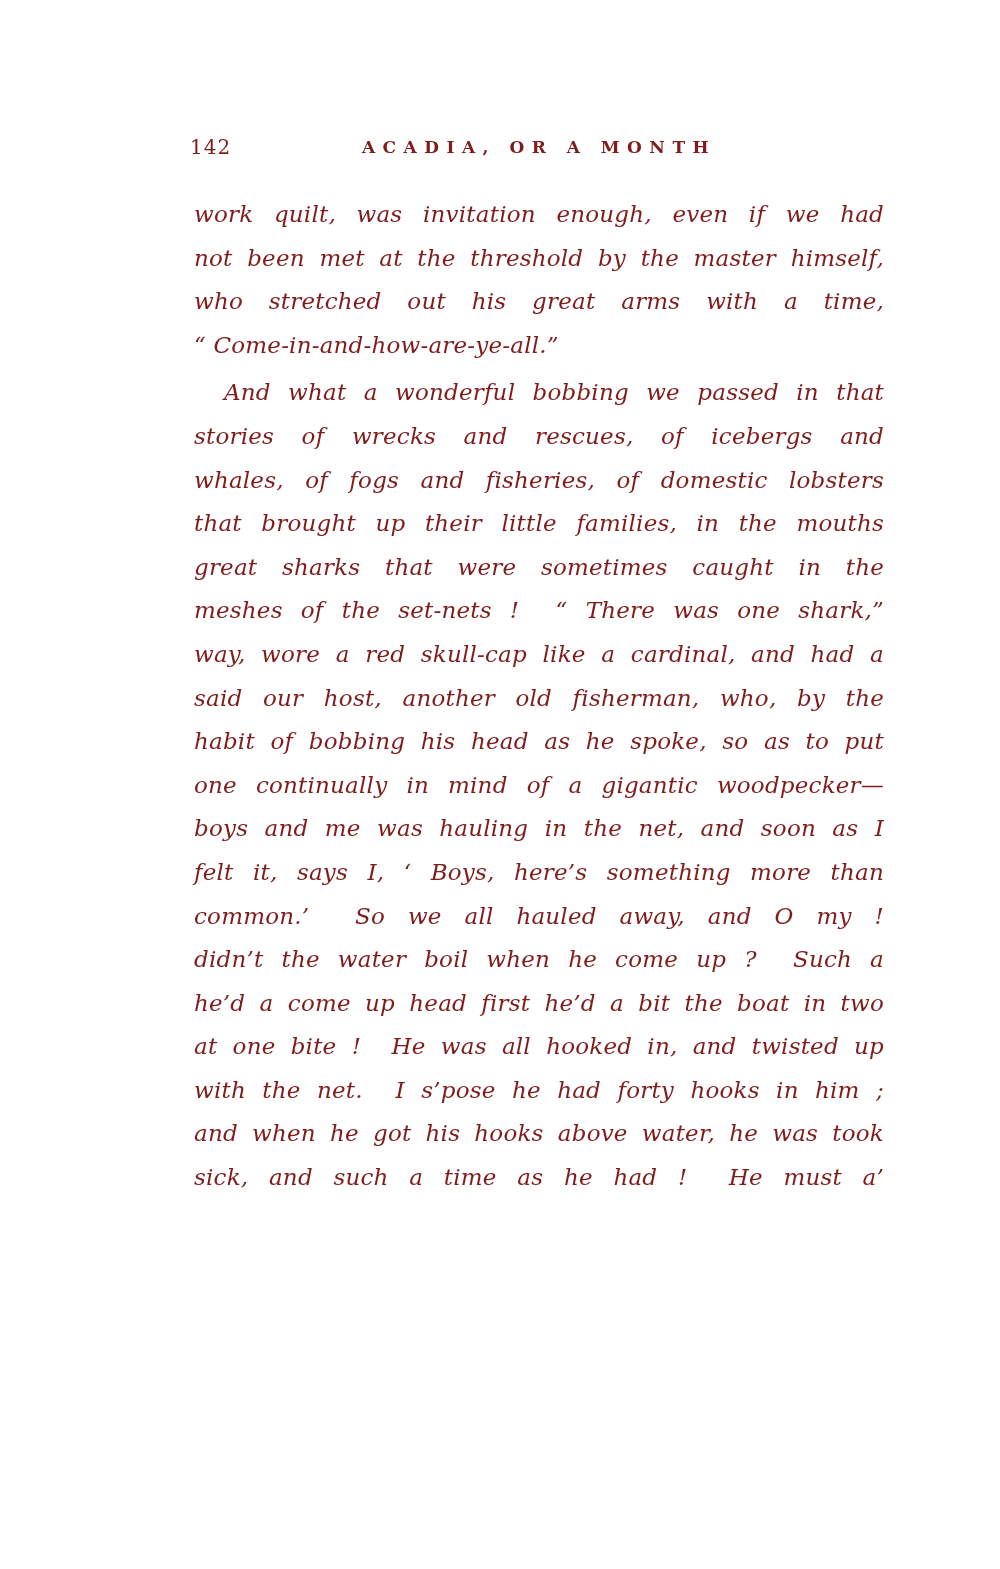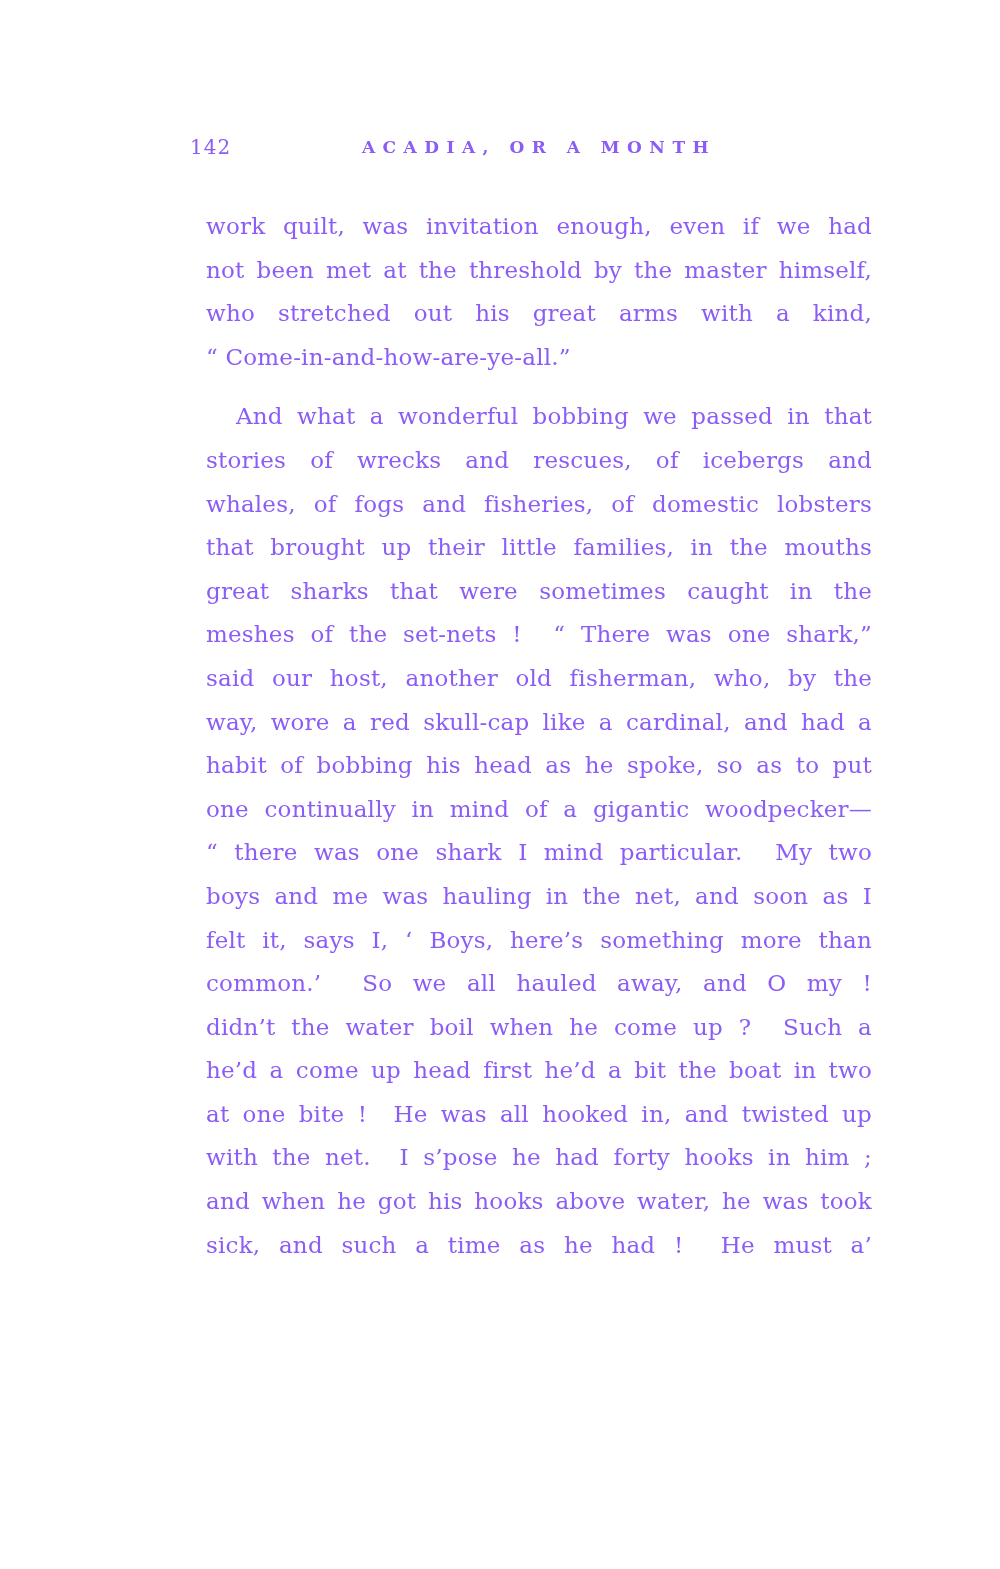--- a/index.html
+++ b/index.html
@@ -5,21 +5,21 @@
   html, body {
     margin: 0;
     padding: 0;
     background: #ffffff;
   }
   .page {
     position: relative;
     width: 1000px;
     height: 1569px;
     background: #ffffff;
-    color: #8b5cf6;
+    color: #7f1d1d;
     font-family: "DejaVu Serif", "Liberation Serif", serif;
     overflow: hidden;
   }
   .page-header {
     position: absolute;
     top: 134px;
     left: 190px;
     width: 698px;
     height: 28px;
   }
@@ -41,21 +41,22 @@
     letter-spacing: 0.44em;
     white-space: nowrap;
   }
   .page-body {
     position: absolute;
     top: 189px;
     left: 190px;
     width: 698px;
   }
   .paragraph {
-    margin: 16px;
+    margin: 4px;
+    font-style: italic;
   }
   .line {
     font-size: 23px;
     line-height: 43.6px;
     height: 43.6px;
     text-align: justify;
     text-align-last: justify;
     letter-spacing: 0.2px;
   }
   .line.no-just {
@@ -70,35 +71,34 @@
 
 <div class="page">
   <div class="page-header">
     <span class="page-number">142</span>
     <span class="running-title">ACADIA, OR A MONTH</span>
   </div>
   <div class="page-body">
       <div class="paragraph">
         <div class="line">work quilt, was invitation enough, even if we had</div>
         <div class="line">not been met at the threshold by the master himself,</div>
-        <div class="line">who stretched out his great arms with a kind,</div>
+        <div class="line">who stretched out his great arms with a time,</div>
         <div class="line no-just">“ Come-in-and-how-are-ye-all.”</div>
       </div>
       <div class="paragraph">
         <div class="line indent">And what a wonderful bobbing we passed in that</div>
         <div class="line">stories of wrecks and rescues, of icebergs and</div>
         <div class="line">whales, of fogs and fisheries, of domestic lobsters</div>
         <div class="line">that brought up their little families, in the mouths</div>
         <div class="line">great sharks that were sometimes caught in the</div>
         <div class="line">meshes of the set-nets !&nbsp; “ There was one shark,”</div>
+        <div class="line">way, wore a red skull-cap like a cardinal, and had a</div>
         <div class="line">said our host, another old fisherman, who, by the</div>
-        <div class="line">way, wore a red skull-cap like a cardinal, and had a</div>
         <div class="line">habit of bobbing his head as he spoke, so as to put</div>
         <div class="line">one continually in mind of a gigantic woodpecker—</div>
-        <div class="line">“ there was one shark I mind particular.&nbsp; My two</div>
         <div class="line">boys and me was hauling in the net, and soon as I</div>
         <div class="line">felt it, says I, ‘ Boys, here’s something more than</div>
         <div class="line">common.’&nbsp; So we all hauled away, and O my !</div>
         <div class="line">didn’t the water boil when he come up ?&nbsp; Such a</div>
         <div class="line">he’d a come up head first he’d a bit the boat in two</div>
         <div class="line">at one bite !&nbsp; He was all hooked in, and twisted up</div>
         <div class="line">with the net.&nbsp; I s’pose he had forty hooks in him ;</div>
         <div class="line">and when he got his hooks above water, he was took</div>
         <div class="line">sick, and such a time as he had !&nbsp; He must a’</div>
       </div>

